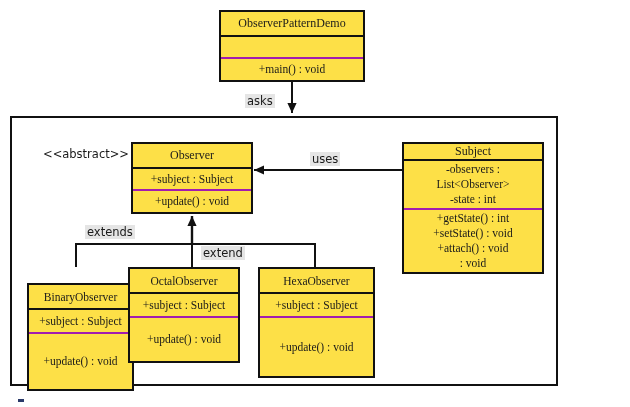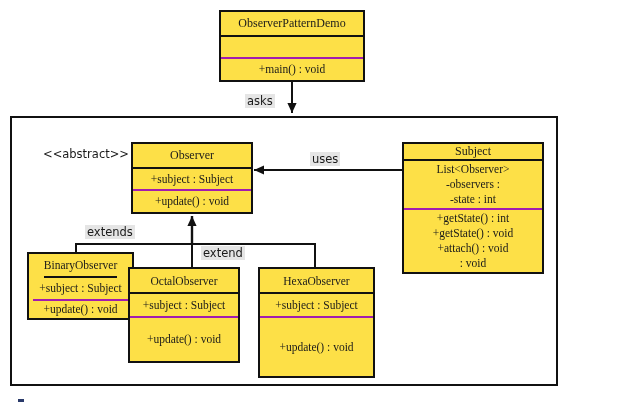--- a/index.html
+++ b/index.html
@@ -154,33 +154,33 @@
       <div>+subject  : Subject</div>
     </div>
     <div class="uml-ops">
       <div>+update()  : void</div>
     </div>
   </div>
 
   <div class="uml-class" style="left:402px; top:142px; width:142px; height:132px;">
     <div class="uml-name" style="height:27px;">Subject</div>
     <div class="uml-attrs" style="height:52px;">
+      <div>-observers  :</div>
       <div>List&lt;Observer&gt;</div>
-      <div>-observers  :</div>
       <div>-state : int</div>
     </div>
     <div class="uml-ops">
       <div>+getState() : int</div>
-      <div>+getState() : void</div>
+      <div>+setState() : void</div>
       <div>+attach() : void</div>
       <div>: void</div>
     </div>
   </div>
 
-  <div class="uml-class" style="left:27px; top:252px; width:107px; height:68px;align-items:center;">
+  <div class="uml-class" style="left:27px; top:283px; width:107px; height:108px;">
     <div class="uml-name" style="height:25px; font-size:11.5px;">BinaryObserver</div>
     <div class="uml-attrs" style="height:24px;">
       <div>+subject  : Subject</div>
     </div>
     <div class="uml-ops">
       <div>+update()  : void</div>
     </div>
   </div>
 
   <div class="uml-class" style="left:128px; top:267px; width:112px; height:96px;">

